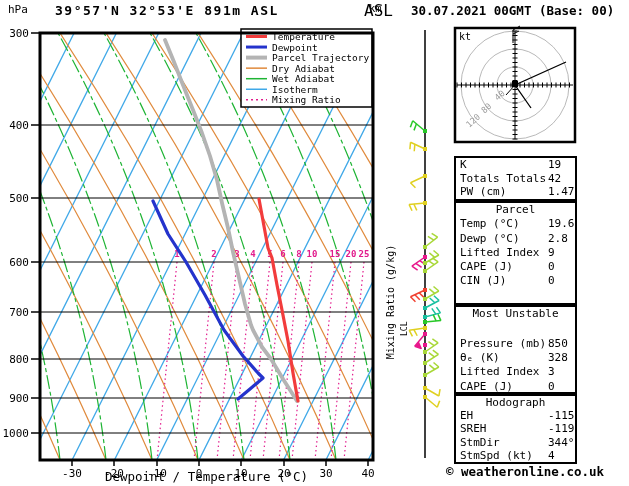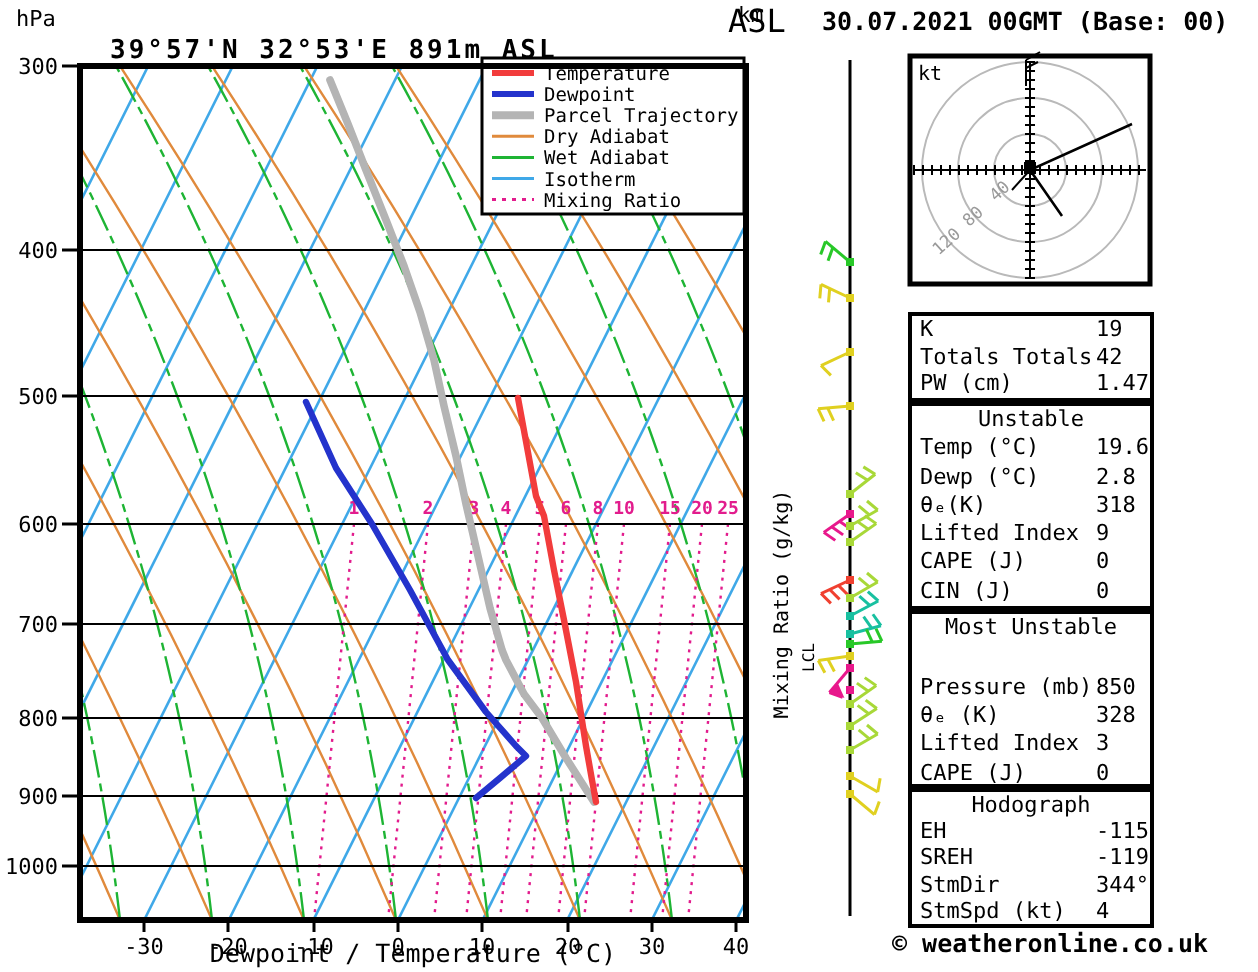--- a/index.html
+++ b/index.html
@@ -1,20 +1,20 @@
 <!DOCTYPE html>
 <html><head>
 <meta charset="utf-8">
 <style>
   html,body{margin:0;padding:0;background:#fff;}
   .stage{position:relative;width:629px;height:486px;background:#fff;overflow:hidden;
          font-family:"DejaVu Sans Mono",monospace;color:#000;}
   .abs{position:absolute;white-space:nowrap;}
   #hpa-label{left:8px;top:3px;font-size:11px;}
-  #main-title{left:55px;top:3px;font-size:13px;font-weight:bold;letter-spacing:1.5px;margin-top:15px;}
+  #main-title{left:55px;top:3px;font-size:13px;font-weight:bold;letter-spacing:1.5px;}
   #alt-unit-1{left:369px;top:2px;font-size:10.5px;}
   #alt-unit-2{left:364px;top:1px;font-size:16px;}
   #date-title{left:411px;top:3px;font-size:12.5px;font-weight:bold;}
   #xaxis-label{left:40px;top:469px;width:333px;text-align:center;font-size:12.5px;}
   #watermark{left:446px;top:464px;font-size:12.5px;font-weight:bold;}
   #chart{position:absolute;left:0;top:0;}
   .panel{position:absolute;left:454px;width:123px;background:#fff;border:2px solid #000;
          box-sizing:border-box;font-size:11px;}
   .ptitle{text-align:center;overflow:hidden;}
   .prow{position:relative;padding-left:4px;overflow:hidden;white-space:nowrap;}
@@ -367,24 +367,23 @@
   <div class="abs" id="alt-unit-1">km</div>
   <div class="abs" id="alt-unit-2">ASL</div>
   <div class="abs" id="date-title">30.07.2021 00GMT (Base: 00)</div>
   <div id="panels-root">
       <div class="panel" style="top: 156px; height: 45px;">
         <div class="prow" style="height: 13.6667px; line-height: 13.6667px;"><span>K</span><span class="pval">19</span></div>
         <div class="prow" style="height: 13.6667px; line-height: 13.6667px;"><span>Totals Totals</span><span class="pval">42</span></div>
         <div class="prow" style="height: 13.6667px; line-height: 13.6667px;"><span>PW (cm)</span><span class="pval">1.47</span></div>
       </div>
       <div class="panel" style="top: 201px; height: 104px;">
-        <div class="ptitle" style="height: 14.2857px; line-height: 14.2857px;">Unstable</div>
+        <div class="ptitle" style="height: 14.2857px; line-height: 14.2857px;">Parcel</div>
         <div class="prow" style="height: 14.2857px; line-height: 14.2857px;"><span>Temp (°C)</span><span class="pval">19.6</span></div>
         <div class="prow" style="height: 14.2857px; line-height: 14.2857px;"><span>Dewp (°C)</span><span class="pval">2.8</span></div>
-        <div class="prow" style="height: 14.2857px; line-height: 14.2857px;"><span>θₑ(K)</span><span class="pval">318</span></div>
         <div class="prow" style="height: 14.2857px; line-height: 14.2857px;"><span>Lifted Index</span><span class="pval">9</span></div>
         <div class="prow" style="height: 14.2857px; line-height: 14.2857px;"><span>CAPE (J)</span><span class="pval">0</span></div>
         <div class="prow" style="height: 14.2857px; line-height: 14.2857px;"><span>CIN (J)</span><span class="pval">0</span></div>
       </div>
       <div class="panel" style="top: 305px; height: 89px;">
         <div class="ptitle" style="height: 14.1667px; line-height: 14.1667px;">Most Unstable</div>
         <div class="prow" style="height: 14.1667px; line-height: 14.1667px; margin-top: 16px;"><span>Pressure (mb)</span><span class="pval">850</span></div>
         <div class="prow" style="height: 14.1667px; line-height: 14.1667px;"><span>θₑ (K)</span><span class="pval">328</span></div>
         <div class="prow" style="height: 14.1667px; line-height: 14.1667px;"><span>Lifted Index</span><span class="pval">3</span></div>
         <div class="prow" style="height: 14.1667px; line-height: 14.1667px;"><span>CAPE (J)</span><span class="pval">0</span></div>

